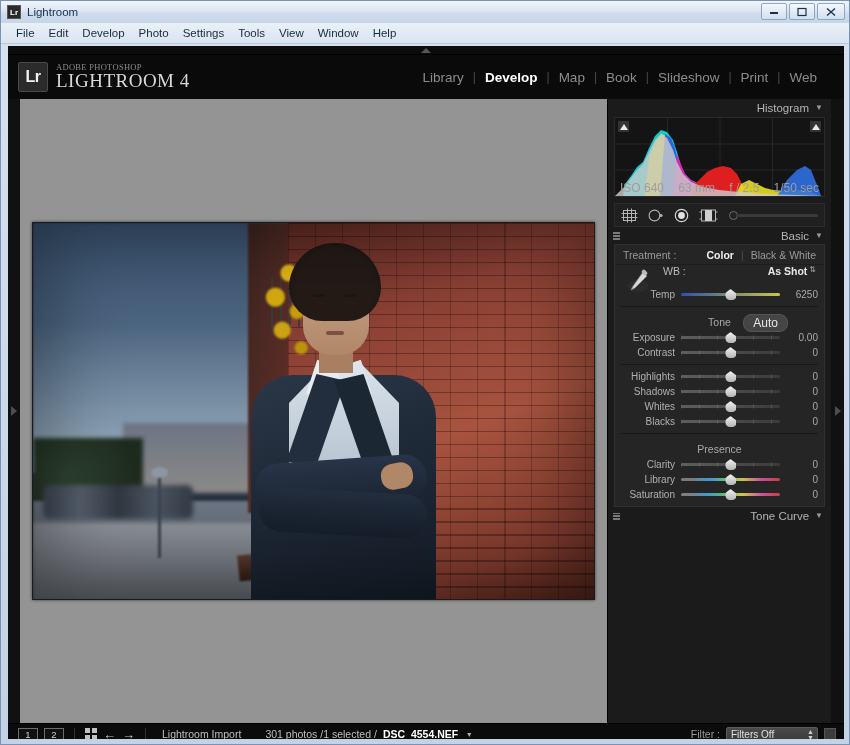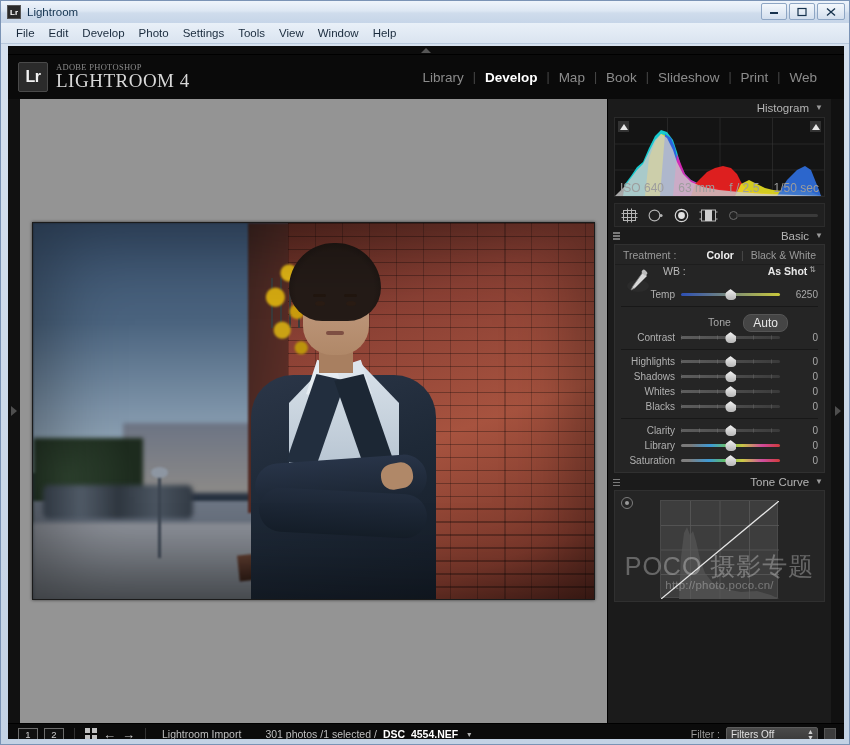--- a/index.html
+++ b/index.html
@@ -876,20 +876,29 @@
           </div>
 
           <div class="divider"></div>
 
           <div class="sec-title">
             <span>Tone</span>
             <span class="auto-btn">Auto</span>
           </div>
 
           <div class="slider-row">
+            <span class="name">Exposure</span>
+            <span class="track">
+              <span class="bar plain-dark"></span>
+              <span class="tickmarks"></span>
+              <span class="knob" style="left:50%"></span>
+            </span>
+            <span class="val">0.00</span>
+          </div>
+          <div class="slider-row">
             <span class="name">Contrast</span>
             <span class="track">
               <span class="bar plain-dark"></span>
               <span class="tickmarks"></span>
               <span class="knob" style="left:50%"></span>
             </span>
             <span class="val">0</span>
           </div>
 
           <div class="divider"></div>
@@ -926,20 +935,21 @@
             <span class="track">
               <span class="bar plain-dark"></span>
               <span class="tickmarks"></span>
               <span class="knob" style="left:50%"></span>
             </span>
             <span class="val">0</span>
           </div>
 
           <div class="divider"></div>
 
+          <div class="sec-title">Presence</div>
 
           <div class="slider-row">
             <span class="name">Clarity</span>
             <span class="track">
               <span class="bar plain-dark"></span>
               <span class="tickmarks"></span>
               <span class="knob" style="left:50%"></span>
             </span>
             <span class="val">0</span>
           </div>
@@ -959,41 +969,20 @@
             </span>
             <span class="val">0</span>
           </div>
           <div style="height:4px"></div>
         </div>
 
         <div class="panel-head">
           <span class="sw"></span>
           <span>Tone Curve</span>
           <span class="chev">▼</span>
-        </div>
-        <div id="tonecurve-body">
-          <div id="tc-target"></div>
-          <div id="tc-graph">
-            <svg width="118" height="98" viewBox="0 0 118 98">
-              <path d="M18,98 L20,56 L23,32 L26,26 L29,34 L32,30 L35,40 L39,58 L44,72 L52,82 L64,88 L80,91 L96,90 L110,94 L118,98 Z" fill="#4e4e4e"></path>
-              <g stroke="#595959" stroke-width="0.8">
-                <line x1="29.5" y1="0" x2="29.5" y2="98"></line>
-                <line x1="59" y1="0" x2="59" y2="98"></line>
-                <line x1="88.5" y1="0" x2="88.5" y2="98"></line>
-                <line x1="0" y1="24.5" x2="118" y2="24.5"></line>
-                <line x1="0" y1="49" x2="118" y2="49"></line>
-                <line x1="0" y1="73.5" x2="118" y2="73.5"></line>
-              </g>
-              <line x1="0" y1="98" x2="118" y2="0" stroke="#e6e6e6" stroke-width="1.3"></line>
-            </svg>
-          </div>
-          <div id="watermark">
-            <div id="wm-line1">POCO 摄影专题</div>
-            <div id="wm-line2">http://photo.poco.cn/</div>
-          </div>
         </div>
       </div>
 
       <div id="right-strip">
         <span class="tri"></span>
       </div>
     </div>
 
     <div id="toolbar">
       <div class="pagebox">1</div>

